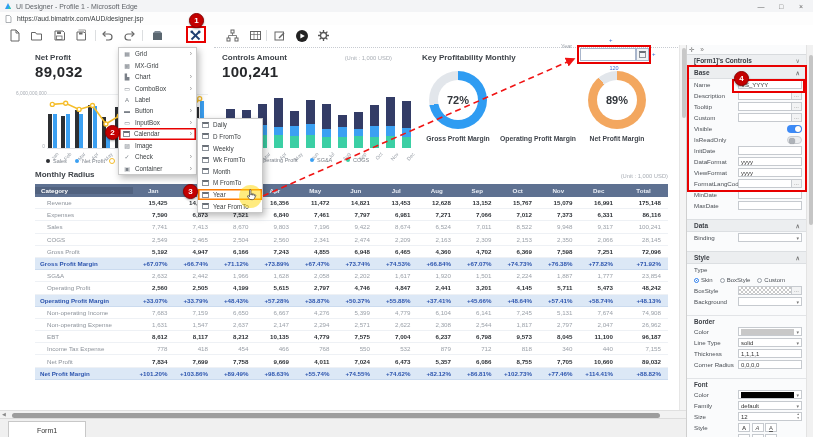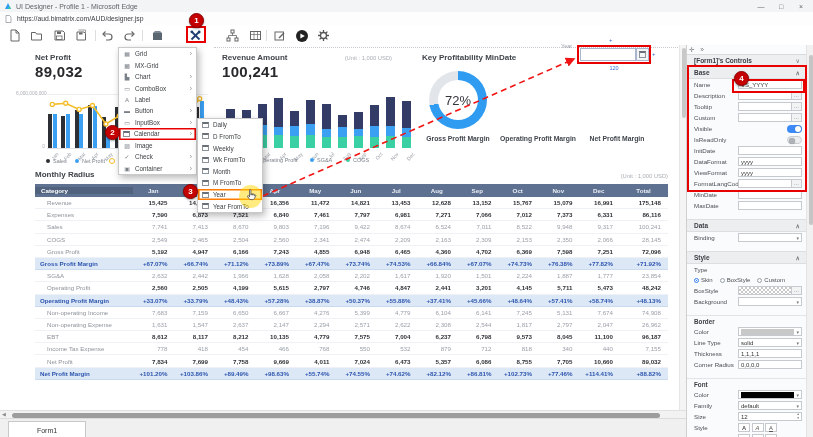--- a/index.html
+++ b/index.html
@@ -20,21 +20,21 @@
   .card-title{font-size:8px;font-weight:bold;color:#3f444a;}
   .big-val{font-size:15px;font-weight:bold;color:#26282b;letter-spacing:.3px;}
   .unit{font-size:5.8px;color:#a8adb4;}
   .ylab{font-size:4.8px;color:#a8adb4;}
   .xlab{position:absolute;font-size:5px;color:#9aa0a8;transform:rotate(-50deg);transform-origin:right top;width:18px;text-align:right;}
   .leg{position:absolute;font-size:5.5px;color:#7d838b;display:flex;align-items:center;gap:3px;white-space:nowrap;}
   .dot{width:4px;height:4px;border-radius:50%;flex:0 0 auto;}
   .bar{position:absolute;}
   .gline{position:absolute;height:1px;background:#eceef0;}
   .donut{position:absolute;width:58px;height:58px;border-radius:50%;}
-  .donut .hole{position:absolute;inset:9px;background:#fff;border-radius:50%;display:flex;align-items:center;justify-content:center;font-size:13px;font-weight:normal;color:#33373c;}
+  .donut .hole{position:absolute;inset:9px;background:#fff;border-radius:50%;display:flex;align-items:center;justify-content:center;font-size:11px;font-weight:bold;color:#33373c;}
   .dlabel{position:absolute;width:100px;text-align:center;font-size:6.8px;font-weight:bold;color:#41464d;}
   .guide-dot{border-top:1px dotted #c7cbd1;}
   
   #mtable{left:35px;top:184px;width:633px;font-size:6.2px;}
   .tr{display:flex;height:11.2px;align-items:center;border-bottom:1px solid #eef1f5;background:#fff;}
   .tr.head{height:13px;background:#5e7191;border-bottom:none;}
   .tc{box-sizing:border-box;overflow:hidden;white-space:nowrap;}
   .c0{width:98px;padding-left:12px;color:#8d939b;}
   .cm{width:40.5px;text-align:right;padding-right:6px;}
   .ct{width:49px;text-align:right;padding-right:7px;}
@@ -302,21 +302,21 @@
             <span>Net Profit</span>
           </div>
           <div class="leg" style="left: 93px; top: 110px;">
             <span class="dot" style="background: rgb(255, 255, 255); border: 1.2px solid rgb(245, 189, 42);"></span>
             <span></span>
           </div>
         </div>
     </div>
 
     <div class="abs" id="rev-card" style="left:214px;top:3px;width:204px;height:119px;">
-      <div class="abs card-title" style="left:8px;top:5px;">Revenue Amount</div>
+      <div class="abs card-title" style="left:8px;top:5px;">Controls Amount</div>
       <div class="abs unit" style="right:26px;top:7px;">(Unit : 1,000 USD)</div>
       <div class="abs big-val" style="left:8px;top:15px;">100,241</div>
       <div class="abs" id="rev-bars" style="left:0;top:0;width:204px;height:119px;">
           <div class="bar" style="left: 12px; top: 87.0274px; width: 9px; height: 12.9726px; background: rgb(59, 207, 164);"></div>
           <div class="bar" style="left: 12px; top: 73.6324px; width: 9px; height: 13.395px; background: rgb(59, 160, 242);"></div>
           <div class="bar" style="left: 12px; top: 60.6038px; width: 9px; height: 13.0286px; background: rgb(51, 60, 102);"></div>
           <div class="bar" style="left: 28px; top: 87.4549px; width: 9px; height: 12.5451px; background: rgb(59, 207, 164);"></div>
           <div class="bar" style="left: 28px; top: 75.0269px; width: 9px; height: 12.428px; background: rgb(59, 160, 242);"></div>
           <div class="bar" style="left: 28px; top: 62.2782px; width: 9px; height: 12.7487px; background: rgb(51, 60, 102);"></div>
           <div class="bar" style="left: 44px; top: 87.2564px; width: 9px; height: 12.7436px; background: rgb(59, 207, 164);"></div>
@@ -374,27 +374,30 @@
             <span>SG&amp;A</span>
           </div>
           <div class="leg" style="left: 132px; top: 109px;">
             <span class="dot" style="background: rgb(59, 207, 164);"></span>
             <span>COGS</span>
           </div>
         </div>
     </div>
 
     <div class="abs" id="ratio-card" style="left:420px;top:3px;width:264px;height:119px;">
-      <div class="abs card-title" style="left:2px;top:5px;">Key Profitability MinDate</div>
+      <div class="abs card-title" style="left:2px;top:5px;">Key Profitability Monthly</div>
       <div class="abs" id="donuts" style="left:0;top:0;width:264px;height:119px;">
           <div class="donut" style="left: 9px; top: 23px; background: conic-gradient(rgb(47, 156, 242) 0deg, rgb(47, 156, 242) 72%, rgb(226, 230, 235) 0deg);">
             <div class="hole">72%</div>
           </div>
           <div class="dlabel" style="left: -12px; top: 87px;">Gross Profit Margin</div>
           <div class="dlabel" style="left: 68px; top: 87px;">Operating Profit Margin</div>
+          <div class="donut" style="left: 168px; top: 23px; background: conic-gradient(rgb(243, 167, 95) 0deg, rgb(243, 167, 95) 89%, rgb(226, 230, 235) 0deg);">
+            <div class="hole">89%</div>
+          </div>
           <div class="dlabel" style="left: 147px; top: 87px;">Net Profit Margin</div>
         </div>
     </div>
 
     <div class="abs card-title" style="left:35px;top:125px;">Monthly Radius</div>
     <div class="abs unit" style="left:568px;top:128px;width:100px;text-align:right;">(Unit : 1,000 USD)</div>
     <div class="abs" id="mtable" style="top:139px;">
         <div class="tr head">
           <div class="tc c0">Category</div>
           <div class="tc cm">Jan</div>

